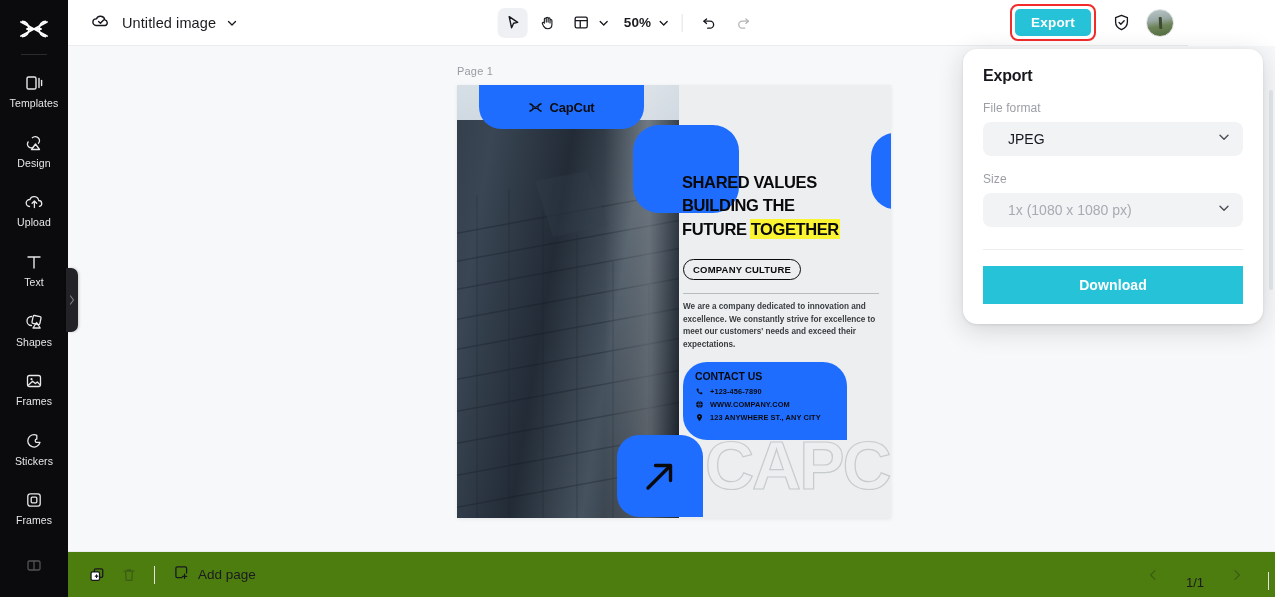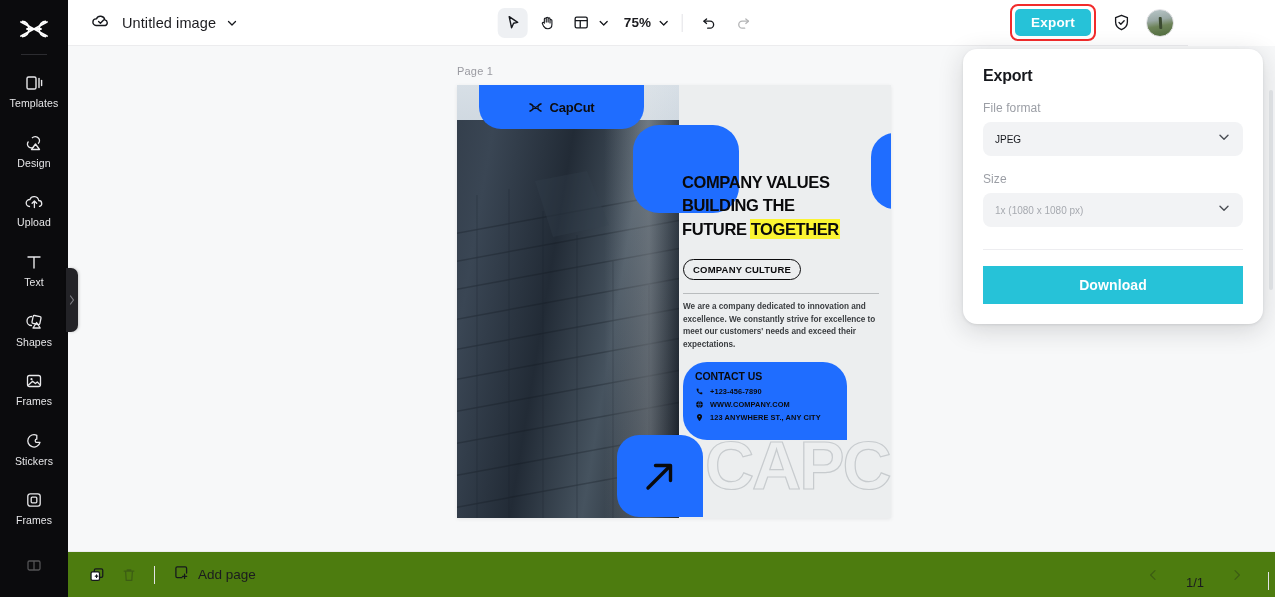--- a/index.html
+++ b/index.html
@@ -203,21 +203,21 @@
     z-index: 25;
   }
   .ep-title { font-size: 16px; font-weight:800; color:#16181d; letter-spacing:-.2px; }
   .ep-group { margin-top: 16px; }
   .ep-label { font-size: 12px; color:#9b9ea5; margin-bottom: 7px; letter-spacing:.1px; }
   .ep-select {
     height: 34px; background:#f2f3f5; border-radius: 8px;
     display:flex; align-items:center; justify-content:space-between;
     padding: 0 12px; cursor:pointer;
   }
-  .ep-select .sel-txt { font-size: 10px; color:#16181d; }
+  .ep-select .sel-txt { font-size: 14px; color:#16181d;margin-left:13px; }
   .ep-select .sel-txt.muted { color:#a7aab0; }
   .ep-select .sel-strong { color:#16181d; font-weight:600; }
   .ep-hr { height:1px; background:#ededf0; margin: 22px 0 16px 0; }
   .download-btn {
     width:100%; height: 38px; border:none; border-radius: 0;
     background:#26c2d8; color:#fff; font-size: 14px; font-weight:700;
     cursor:pointer; font-family:"Liberation Sans", sans-serif; letter-spacing:.1px;
   }
 
   
@@ -389,21 +389,21 @@
             <path d="M2.6 7 H15.4 M8 7 V14.6" stroke="#16181d" stroke-width="1.4"></path>
           </svg>
         </button>
         <span class="chev">
           <svg width="12" height="12" viewBox="0 0 12 12" fill="none">
             <path d="M2.5 4.5 L6 8 L9.5 4.5" stroke="#16181d" stroke-width="1.3" fill="none" stroke-linecap="round" stroke-linejoin="round"></path>
           </svg>
         </span>
       </div>
       <div class="tool-combo">
-        <span class="zoom-val">75%</span>
+        <span class="zoom-val">50%</span>
         <span class="chev">
           <svg width="12" height="12" viewBox="0 0 12 12" fill="none">
             <path d="M2.5 4.5 L6 8 L9.5 4.5" stroke="#16181d" stroke-width="1.3" fill="none" stroke-linecap="round" stroke-linejoin="round"></path>
           </svg>
         </span>
       </div>
       <span class="tb-sep"></span>
       <button class="tool-btn">
         <svg width="17" height="17" viewBox="0 0 18 18" fill="none">
           <path d="M6.2 5.2 L3.4 7.6 L6.2 10" stroke="#16181d" stroke-width="1.4" fill="none" stroke-linecap="round" stroke-linejoin="round"></path>
@@ -474,21 +474,21 @@
       <div class="cc-pill">
         <svg width="15" height="11" viewBox="0 0 30 20" fill="none">
           <path d="M3 2.5 C7 2.5 10 5.5 10 10 C10 14.5 7 17.5 3 17.5" stroke="#0c0c0f" stroke-width="2.2" fill="none"></path>
           <path d="M27 2.5 C23 2.5 20 5.5 20 10 C20 14.5 23 17.5 27 17.5" stroke="#0c0c0f" stroke-width="2.2" fill="none"></path>
           <path d="M4 3 L26 17 M26 3 L4 17" stroke="#0c0c0f" stroke-width="2.2" stroke-linecap="round"></path>
         </svg>
         <span class="cc-text">CapCut</span>
       </div>
 
       <div class="headline">
-        <div>COMPANY VALUES</div>
+        <div>SHARED VALUES</div>
         <div>BUILDING THE</div>
         <div><span>FUTURE </span><span class="hl-mark">TOGETHER</span></div>
       </div>
 
       <div class="badge">COMPANY CULTURE</div>
       <div class="rule"></div>
       <div class="body-copy">We are a company dedicated to innovation and excellence. We constantly strive for excellence to meet our customers' needs and exceed their expectations.</div>
 
       <div class="contact-card">
         <div class="ct-title">CONTACT US</div>

